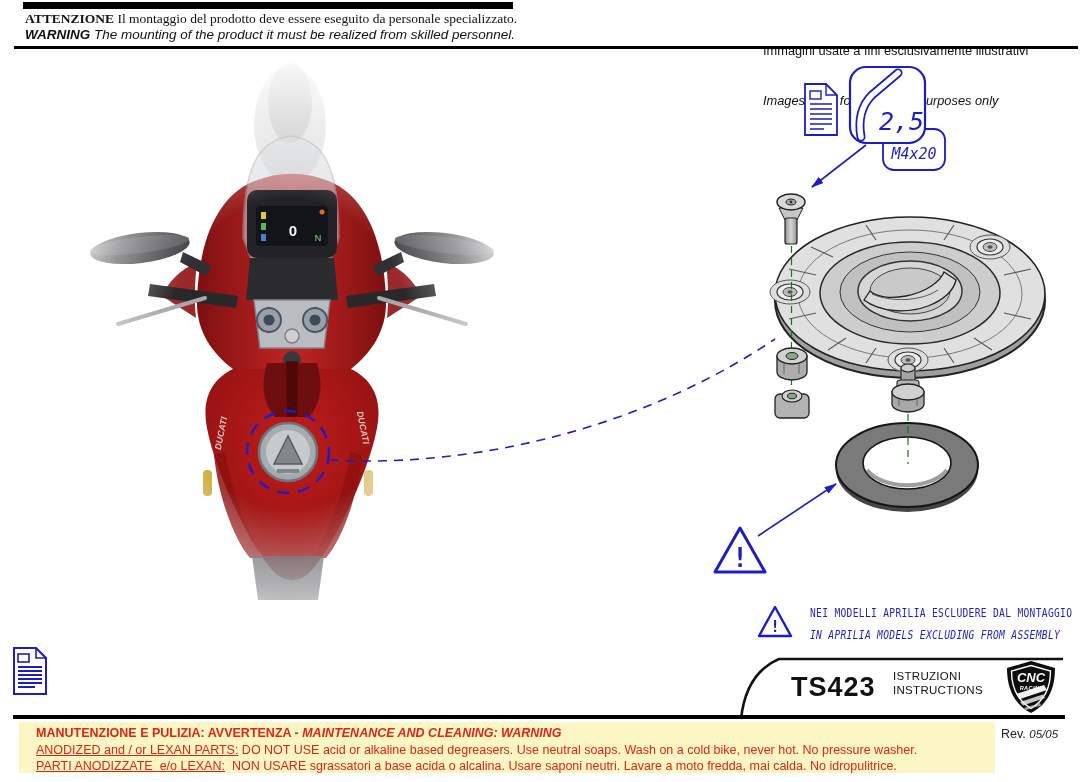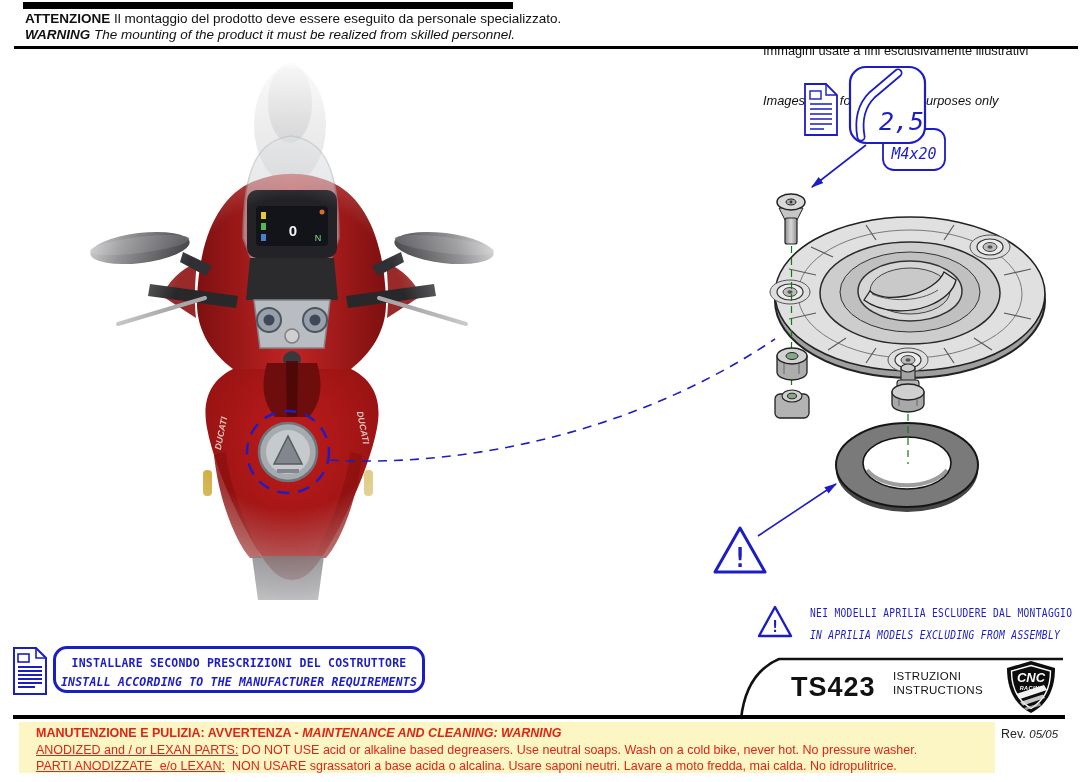--- a/index.html
+++ b/index.html
@@ -26,21 +26,21 @@
   svg{display:block;}
   text{font-family:"Liberation Sans",sans-serif;}
   .cadtxt{font-family:"DejaVu Sans Mono",monospace;}
 </style>
 </head>
 <body>
 
 <div id="page">
 
   <div class="abs bar" style="left:23px;top:2px;width:490px;height:7px;"></div>
-  <div class="abs hdr" style="left:25px;top:11px;"><span class="b">ATTENZIONE</span><span> Il montaggio del prodotto deve essere eseguito da personale specializzato.</span></div>
+  <div class="abs hdr" style="left:25px;top:11px;font-family:Liberation Serif, serif;"><span class="b">ATTENZIONE</span><span> Il montaggio del prodotto deve essere eseguito da personale specializzato.</span></div>
   <div class="abs hdr i" style="left:25px;top:27px;"><span class="bi">WARNING</span><span> The mounting of the product it must be realized from skilled personnel.</span></div>
   <div class="abs hdr-r" style="left:763px;top:10px;">
     <div>Immagini usate a fini esclusivamente illustrativi</div>
     <div class="i">Images used for illustrative purposes only</div>
   </div>
   <div class="abs bar" style="left:14px;top:46px;width:1064px;height:3px;"></div>
 
   <svg class="abs" style="left:0;top:50px;" width="1092" height="600" viewBox="0 50 1092 600">
     <defs>
       <linearGradient id="gFair" x1="0" y1="0" x2="1" y2="0">
@@ -230,24 +230,20 @@
     <div class="aprilia-line">NEI MODELLI APRILIA ESCLUDERE DAL MONTAGGIO</div>
     <div class="aprilia-line i" style="margin-top:8px;">IN APRILIA MODELS EXCLUDING FROM ASSEMBLY</div>
   </div>
 
   <svg class="abs" style="left:13px;top:647px;" width="34" height="48" viewBox="0 0 34 48">
     <path d="M1,1 L23,1 L33,11 L33,47 L1,47 Z" fill="#fff" stroke="#1d1dc4" stroke-width="2"></path>
     <path d="M23,1 L23,11 L33,11" fill="none" stroke="#1d1dc4" stroke-width="1.6"></path>
     <rect x="5" y="7" width="11" height="8" fill="none" stroke="#1d1dc4" stroke-width="1.6"></rect>
     <path d="M5,20 L29,20 M5,24 L29,24 M5,28 L29,28 M5,32 L29,32 M5,36 L29,36 M5,40 L22,40" stroke="#1d1dc4" stroke-width="1.8" fill="none"></path>
   </svg>
-  <div class="abs cad install-box" style="left:53px;top:646px;width:372px;height:47px;">
-    <div class="install-line">INSTALLARE SECONDO PRESCRIZIONI DEL COSTRUTTORE</div>
-    <div class="install-line i">INSTALL ACCORDING TO THE MANUFACTURER REQUIREMENTS</div>
-  </div>
 
   <svg class="abs" style="left:735px;top:648px;" width="360" height="75" viewBox="735 648 360 75">
     <path d="M741,719 Q746,673 779,659 L1063,659" fill="none" stroke="#111" stroke-width="2.6"></path>
   </svg>
   <div class="abs ts-code" style="left:791px;top:672px;">TS423</div>
   <div class="abs instr" style="left:893px;top:669px;width:100px;">
     <div>ISTRUZIONI</div>
     <div>INSTRUCTIONS</div>
   </div>
   <svg class="abs" style="left:1003px;top:658px;" width="56" height="58" viewBox="0 0 56 58">

